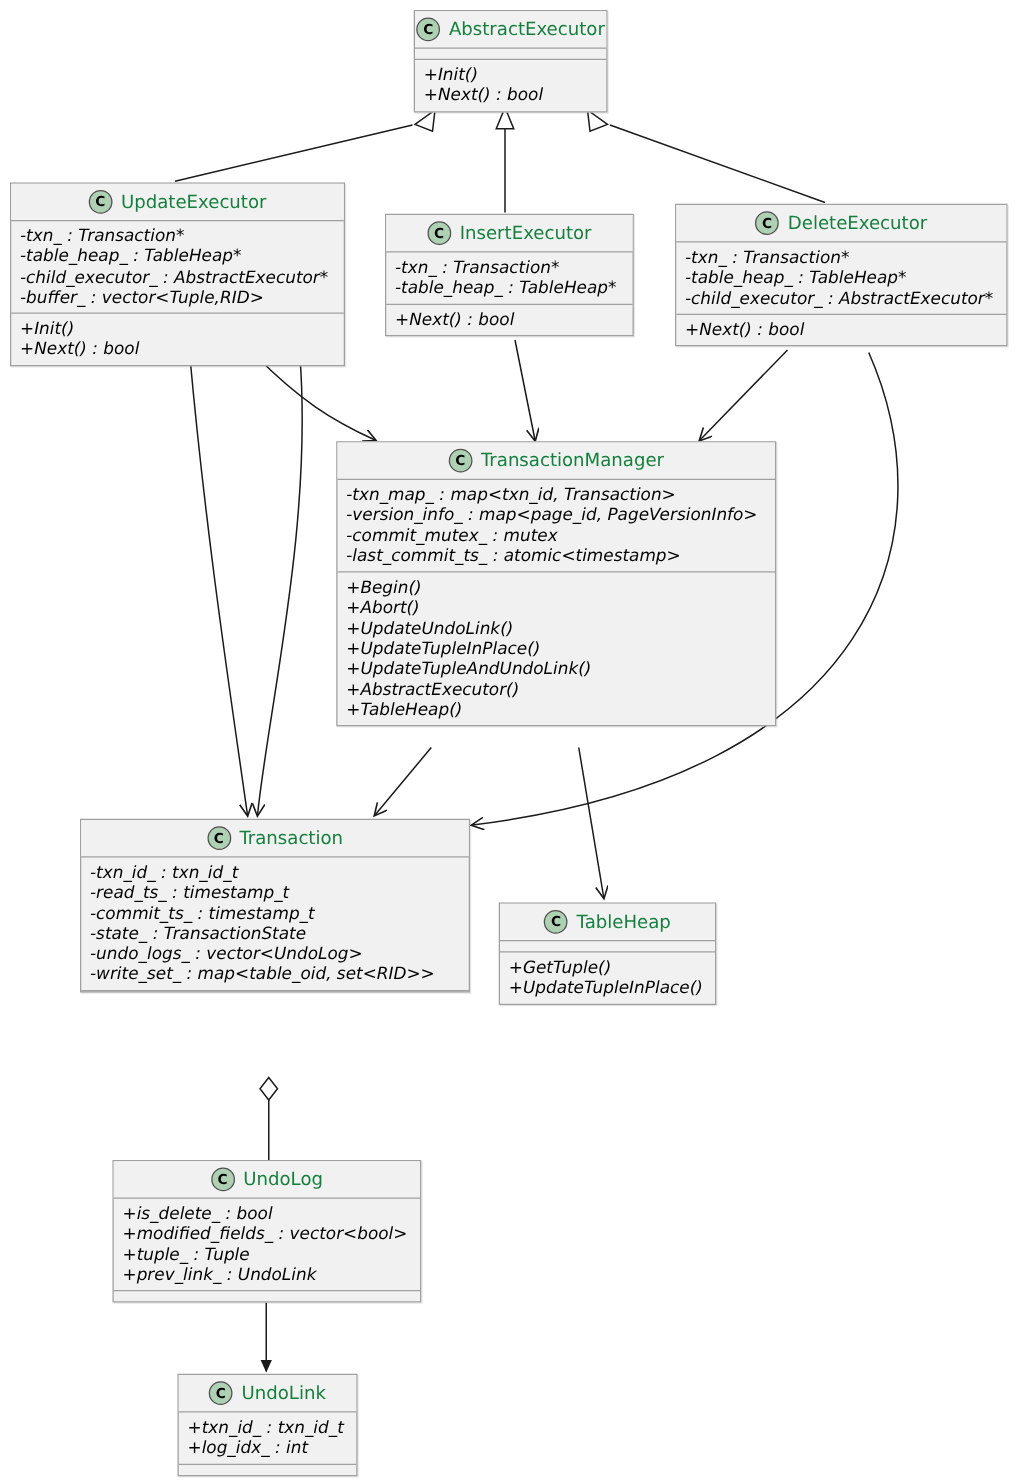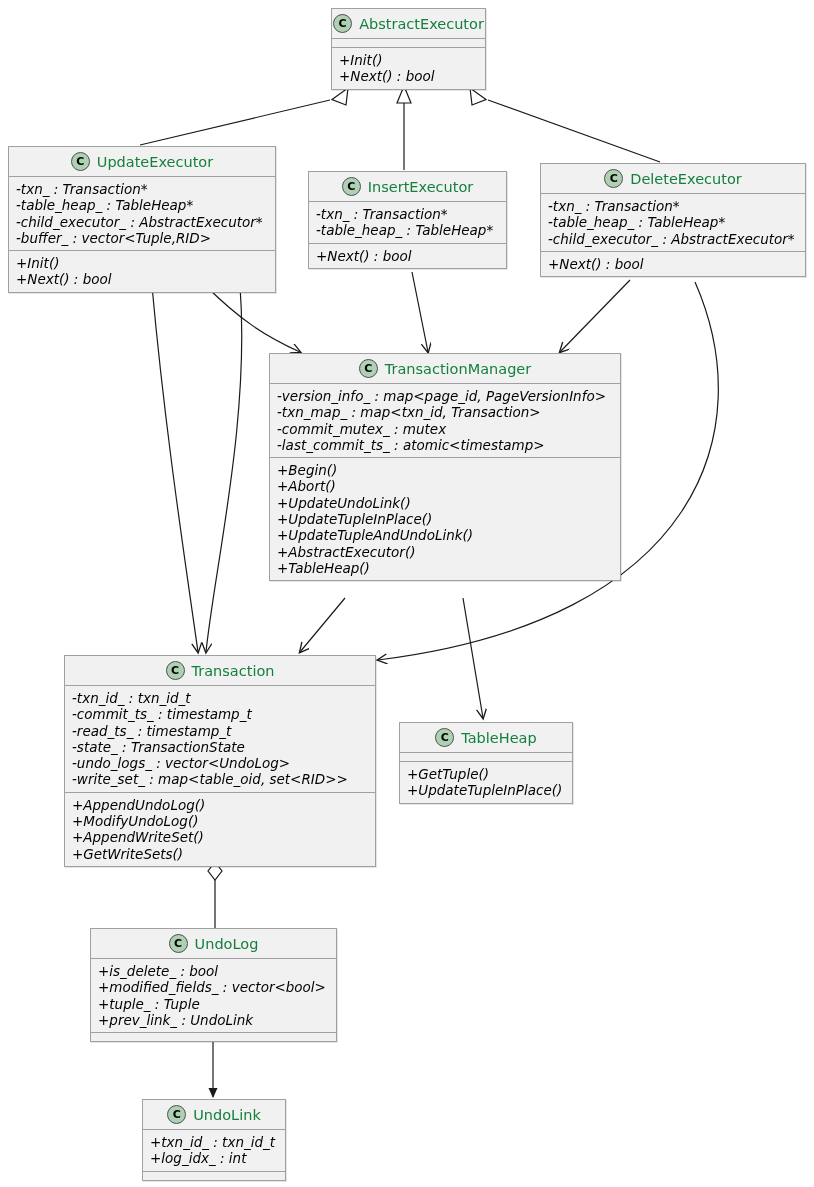--- a/index.html
+++ b/index.html
@@ -152,22 +152,22 @@
     </div>
   </div>
 
   <div class="uml-class" style="left:269px;top:353px;width:352px;">
     <div class="uml-header">
       <span class="cls-icon">C</span>
       <span class="cls-title">TransactionManager</span>
     </div>
     <div class="uml-sep"></div>
     <div class="uml-compartment">
+      <div class="member">-txn_map_ : map&lt;txn_id, Transaction&gt;</div>
       <div class="member">-version_info_ : map&lt;page_id, PageVersionInfo&gt;</div>
-      <div class="member">-txn_map_ : map&lt;txn_id, Transaction&gt;</div>
       <div class="member">-commit_mutex_ : mutex</div>
       <div class="member">-last_commit_ts_ : atomic&lt;timestamp&gt;</div>
     </div>
     <div class="uml-sep"></div>
     <div class="uml-compartment">
       <div class="member">+Begin()</div>
       <div class="member">+Abort()</div>
       <div class="member">+UpdateUndoLink()</div>
       <div class="member">+UpdateTupleInPlace()</div>
       <div class="member">+UpdateTupleAndUndoLink()</div>
@@ -177,33 +177,27 @@
   </div>
 
   <div class="uml-class" style="left:64px;top:655px;width:312px;">
     <div class="uml-header">
       <span class="cls-icon">C</span>
       <span class="cls-title">Transaction</span>
     </div>
     <div class="uml-sep"></div>
     <div class="uml-compartment">
       <div class="member">-txn_id_ : txn_id_t</div>
+      <div class="member">-read_ts_ : timestamp_t</div>
       <div class="member">-commit_ts_ : timestamp_t</div>
-      <div class="member">-read_ts_ : timestamp_t</div>
       <div class="member">-state_ : TransactionState</div>
       <div class="member">-undo_logs_ : vector&lt;UndoLog&gt;</div>
       <div class="member">-write_set_ : map&lt;table_oid, set&lt;RID&gt;&gt;</div>
     </div>
     <div class="uml-sep"></div>
-    <div class="uml-compartment">
-      <div class="member">+AppendUndoLog()</div>
-      <div class="member">+ModifyUndoLog()</div>
-      <div class="member">+AppendWriteSet()</div>
-      <div class="member">+GetWriteSets()</div>
-    </div>
   </div>
 
   <div class="uml-class" style="left:399px;top:722px;width:174px;">
     <div class="uml-header">
       <span class="cls-icon">C</span>
       <span class="cls-title">TableHeap</span>
     </div>
     <div class="uml-sep"></div>
     <div class="uml-compartment empty"></div>
     <div class="uml-sep"></div>

